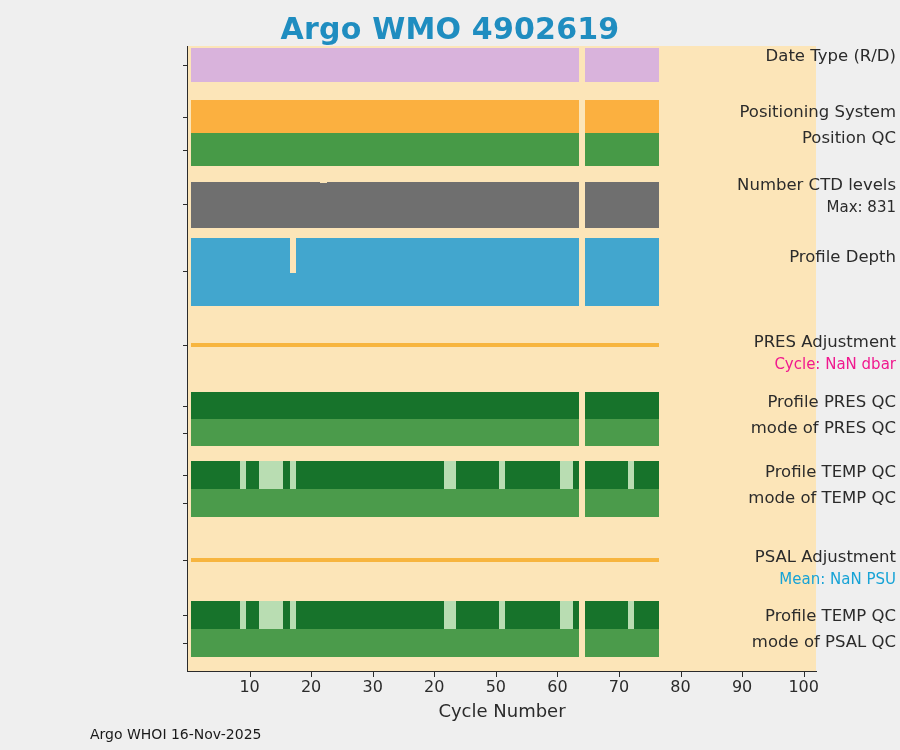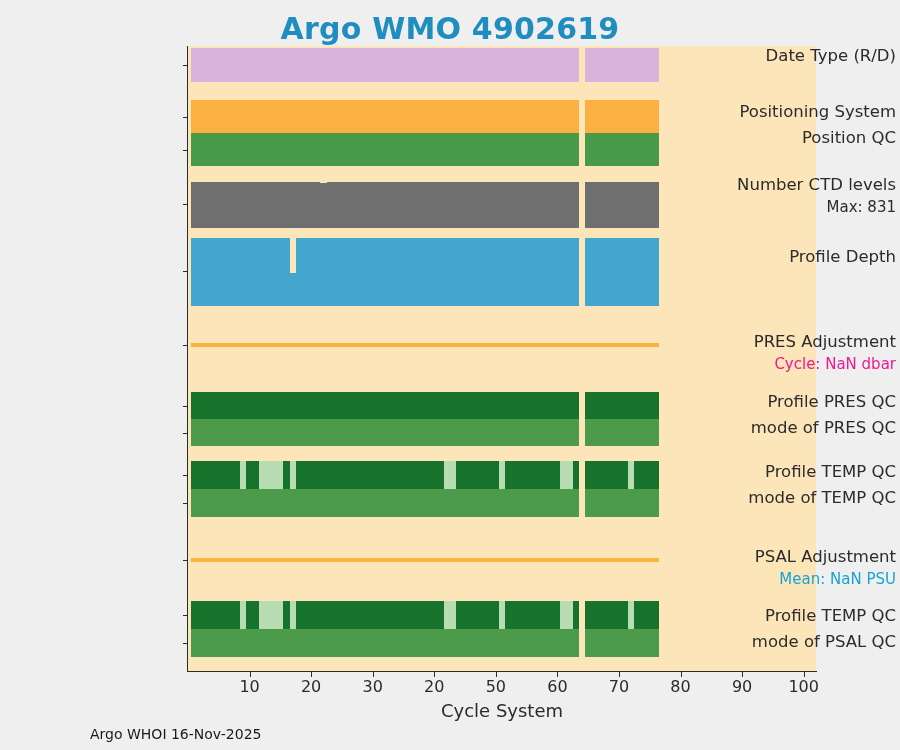--- a/index.html
+++ b/index.html
@@ -94,21 +94,21 @@
     <div class="xticklabel" style="left: 527.412px;">60</div>
     <div class="xtick" style="left: 618.98px;"></div>
     <div class="xticklabel" style="left: 588.98px;">70</div>
     <div class="xtick" style="left: 680.549px;"></div>
     <div class="xticklabel" style="left: 650.549px;">80</div>
     <div class="xtick" style="left: 742.118px;"></div>
     <div class="xticklabel" style="left: 712.118px;">90</div>
     <div class="xtick" style="left: 803.686px;"></div>
     <div class="xticklabel" style="left: 773.686px;">100</div>
   </div>
-<div id="xlabel">Cycle System</div>
+<div id="xlabel">Cycle Number</div>
 
 <div id="labels-container">
     <div class="rowlabel" style="top: 48px;"><span>Date Type (R/D)</span></div>
     <div class="rowlabel" style="top: 104px;"><span>Positioning System</span></div>
     <div class="rowlabel" style="top: 130px;"><span>Position QC</span></div>
     <div class="rowlabel" style="top: 177px;"><span>Number CTD levels</span><span class="sub">Max: 831</span></div>
     <div class="rowlabel" style="top: 249px;"><span>Profile Depth</span></div>
     <div class="rowlabel" style="top: 334px;"><span>PRES Adjustment</span><span class="sub magenta">Cycle:  NaN dbar</span></div>
     <div class="rowlabel" style="top: 394px;"><span>Profile PRES QC</span></div>
     <div class="rowlabel" style="top: 420px;"><span>mode of PRES QC</span></div>

